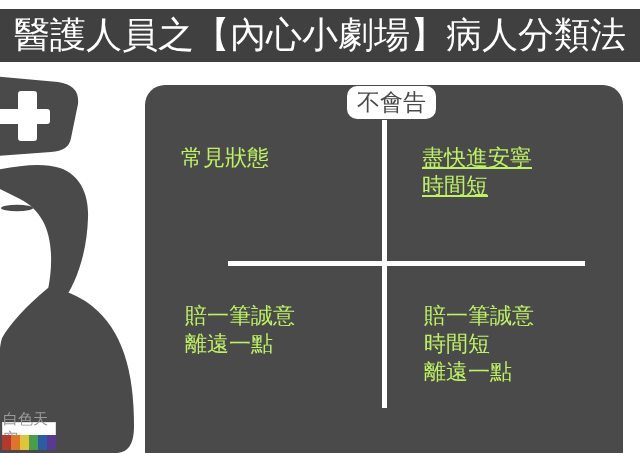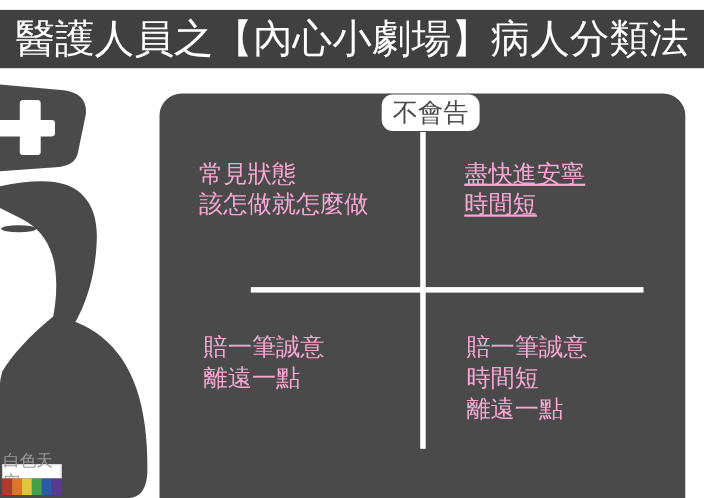--- a/index.html
+++ b/index.html
@@ -28,21 +28,21 @@
   .hline{position:absolute;left:83px;top:176px;width:357px;height:5px;background:#ffffff;}
   .pill{
     position:absolute;background:#ffffff;color:#4a4a4a;
     font-size:23px;line-height:1;padding:5px 10px;border-radius:10px;
     white-space:nowrap;
   }
   .pill-top{left:202px;top:1px;}
   .pill-bottom{left:208px;top:319px;}
   .pill-left{left:0px;top:162px;}
   .pill-right{right:-3px;top:162px;}
-  .quad{position:absolute;color:#f9a8d4;font-size:22px;line-height:28px;}
+  .quad{position:absolute;color:#bef264;font-size:22px;line-height:28px;}
   .quad span{display:block;white-space:nowrap;}
   .q-tl{left:36px;top:59px;}
   .q-tr{left:277px;top:59px;text-decoration:underline;}
   .q-bl{left:40px;top:217px;}
   .q-br{left:279px;top:217px;}
   
   .watermark{position:absolute;left:2px;top:422px;width:54px;z-index:5;}
   .wm-strip{
     background:#ffffff;height:13px;
     display:flex;align-items:center;justify-content:flex-end;
@@ -76,21 +76,20 @@
 </div>
 
 <div class="card">
   <div class="vline"></div>
   <div class="hline"></div>
 
   <div class="pill pill-top">不會告</div>
 
   <div class="quad q-tl">
     <span>常見狀態</span>
-    <span>該怎做就怎麼做</span>
   </div>
   <div class="quad q-tr">
     <span>盡快進安寧</span>
     <span>時間短</span>
   </div>
   <div class="quad q-bl">
     <span>賠一筆誠意</span>
     <span>離遠一點</span>
   </div>
   <div class="quad q-br">

